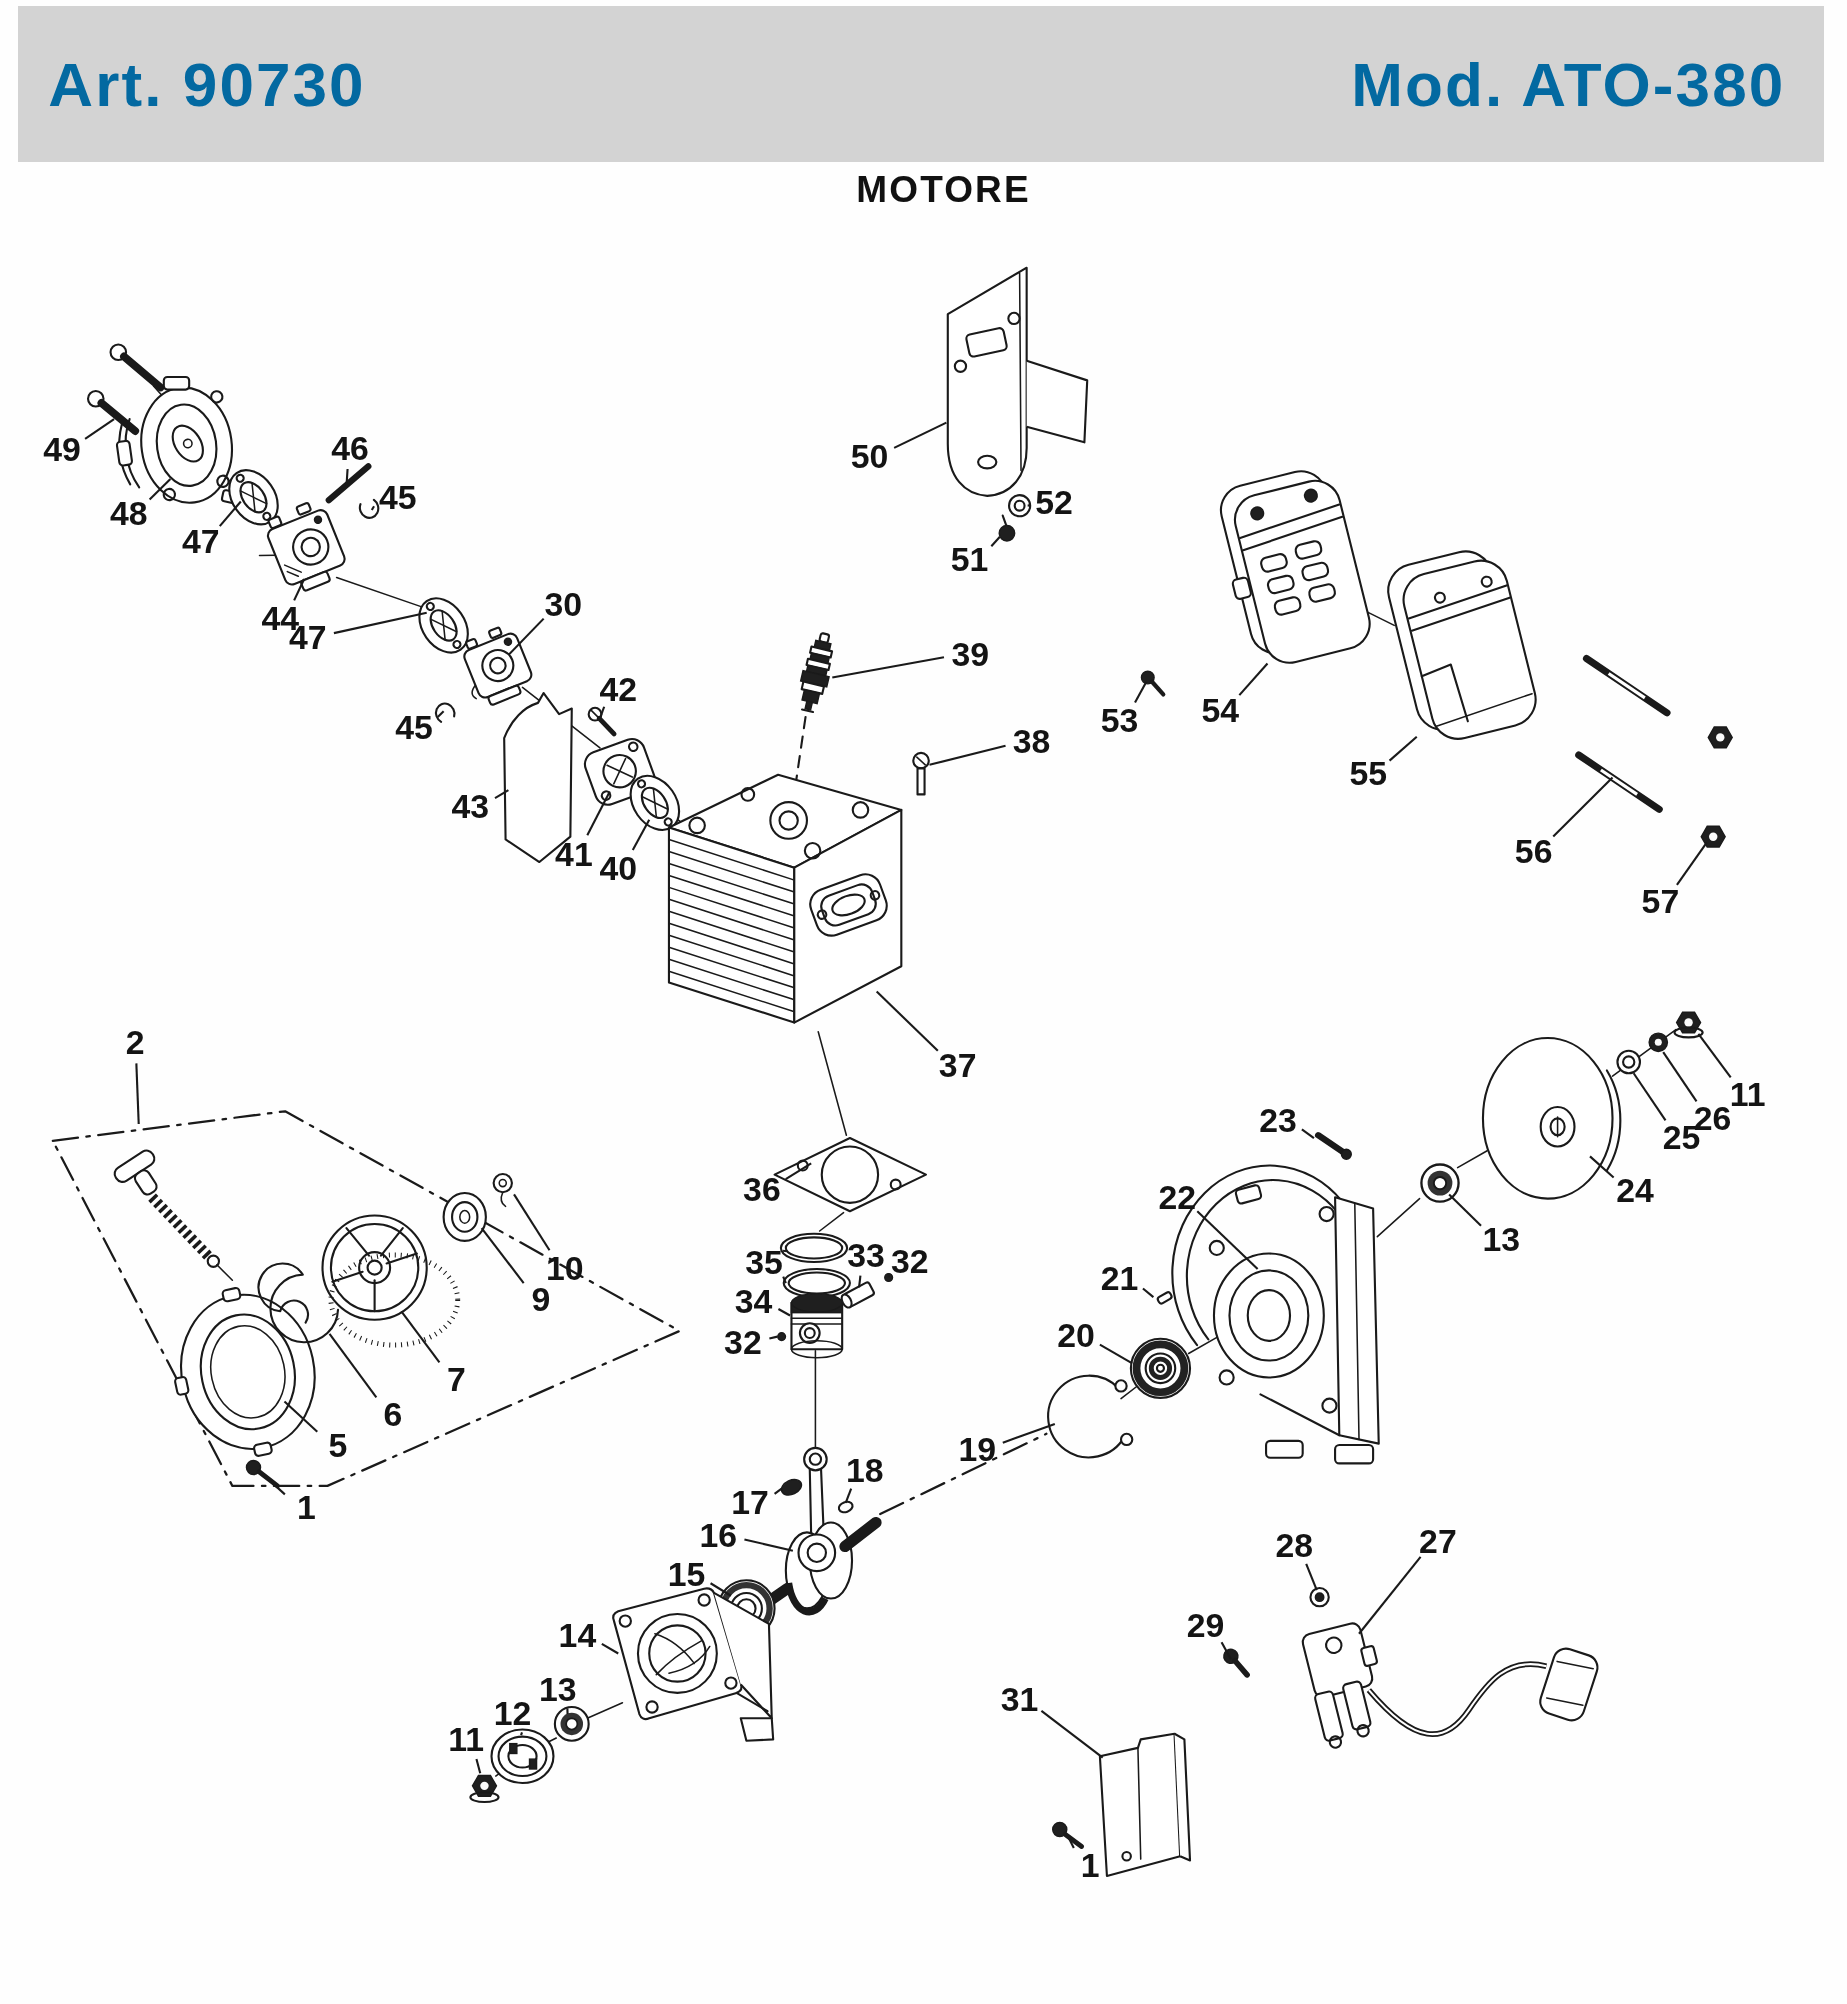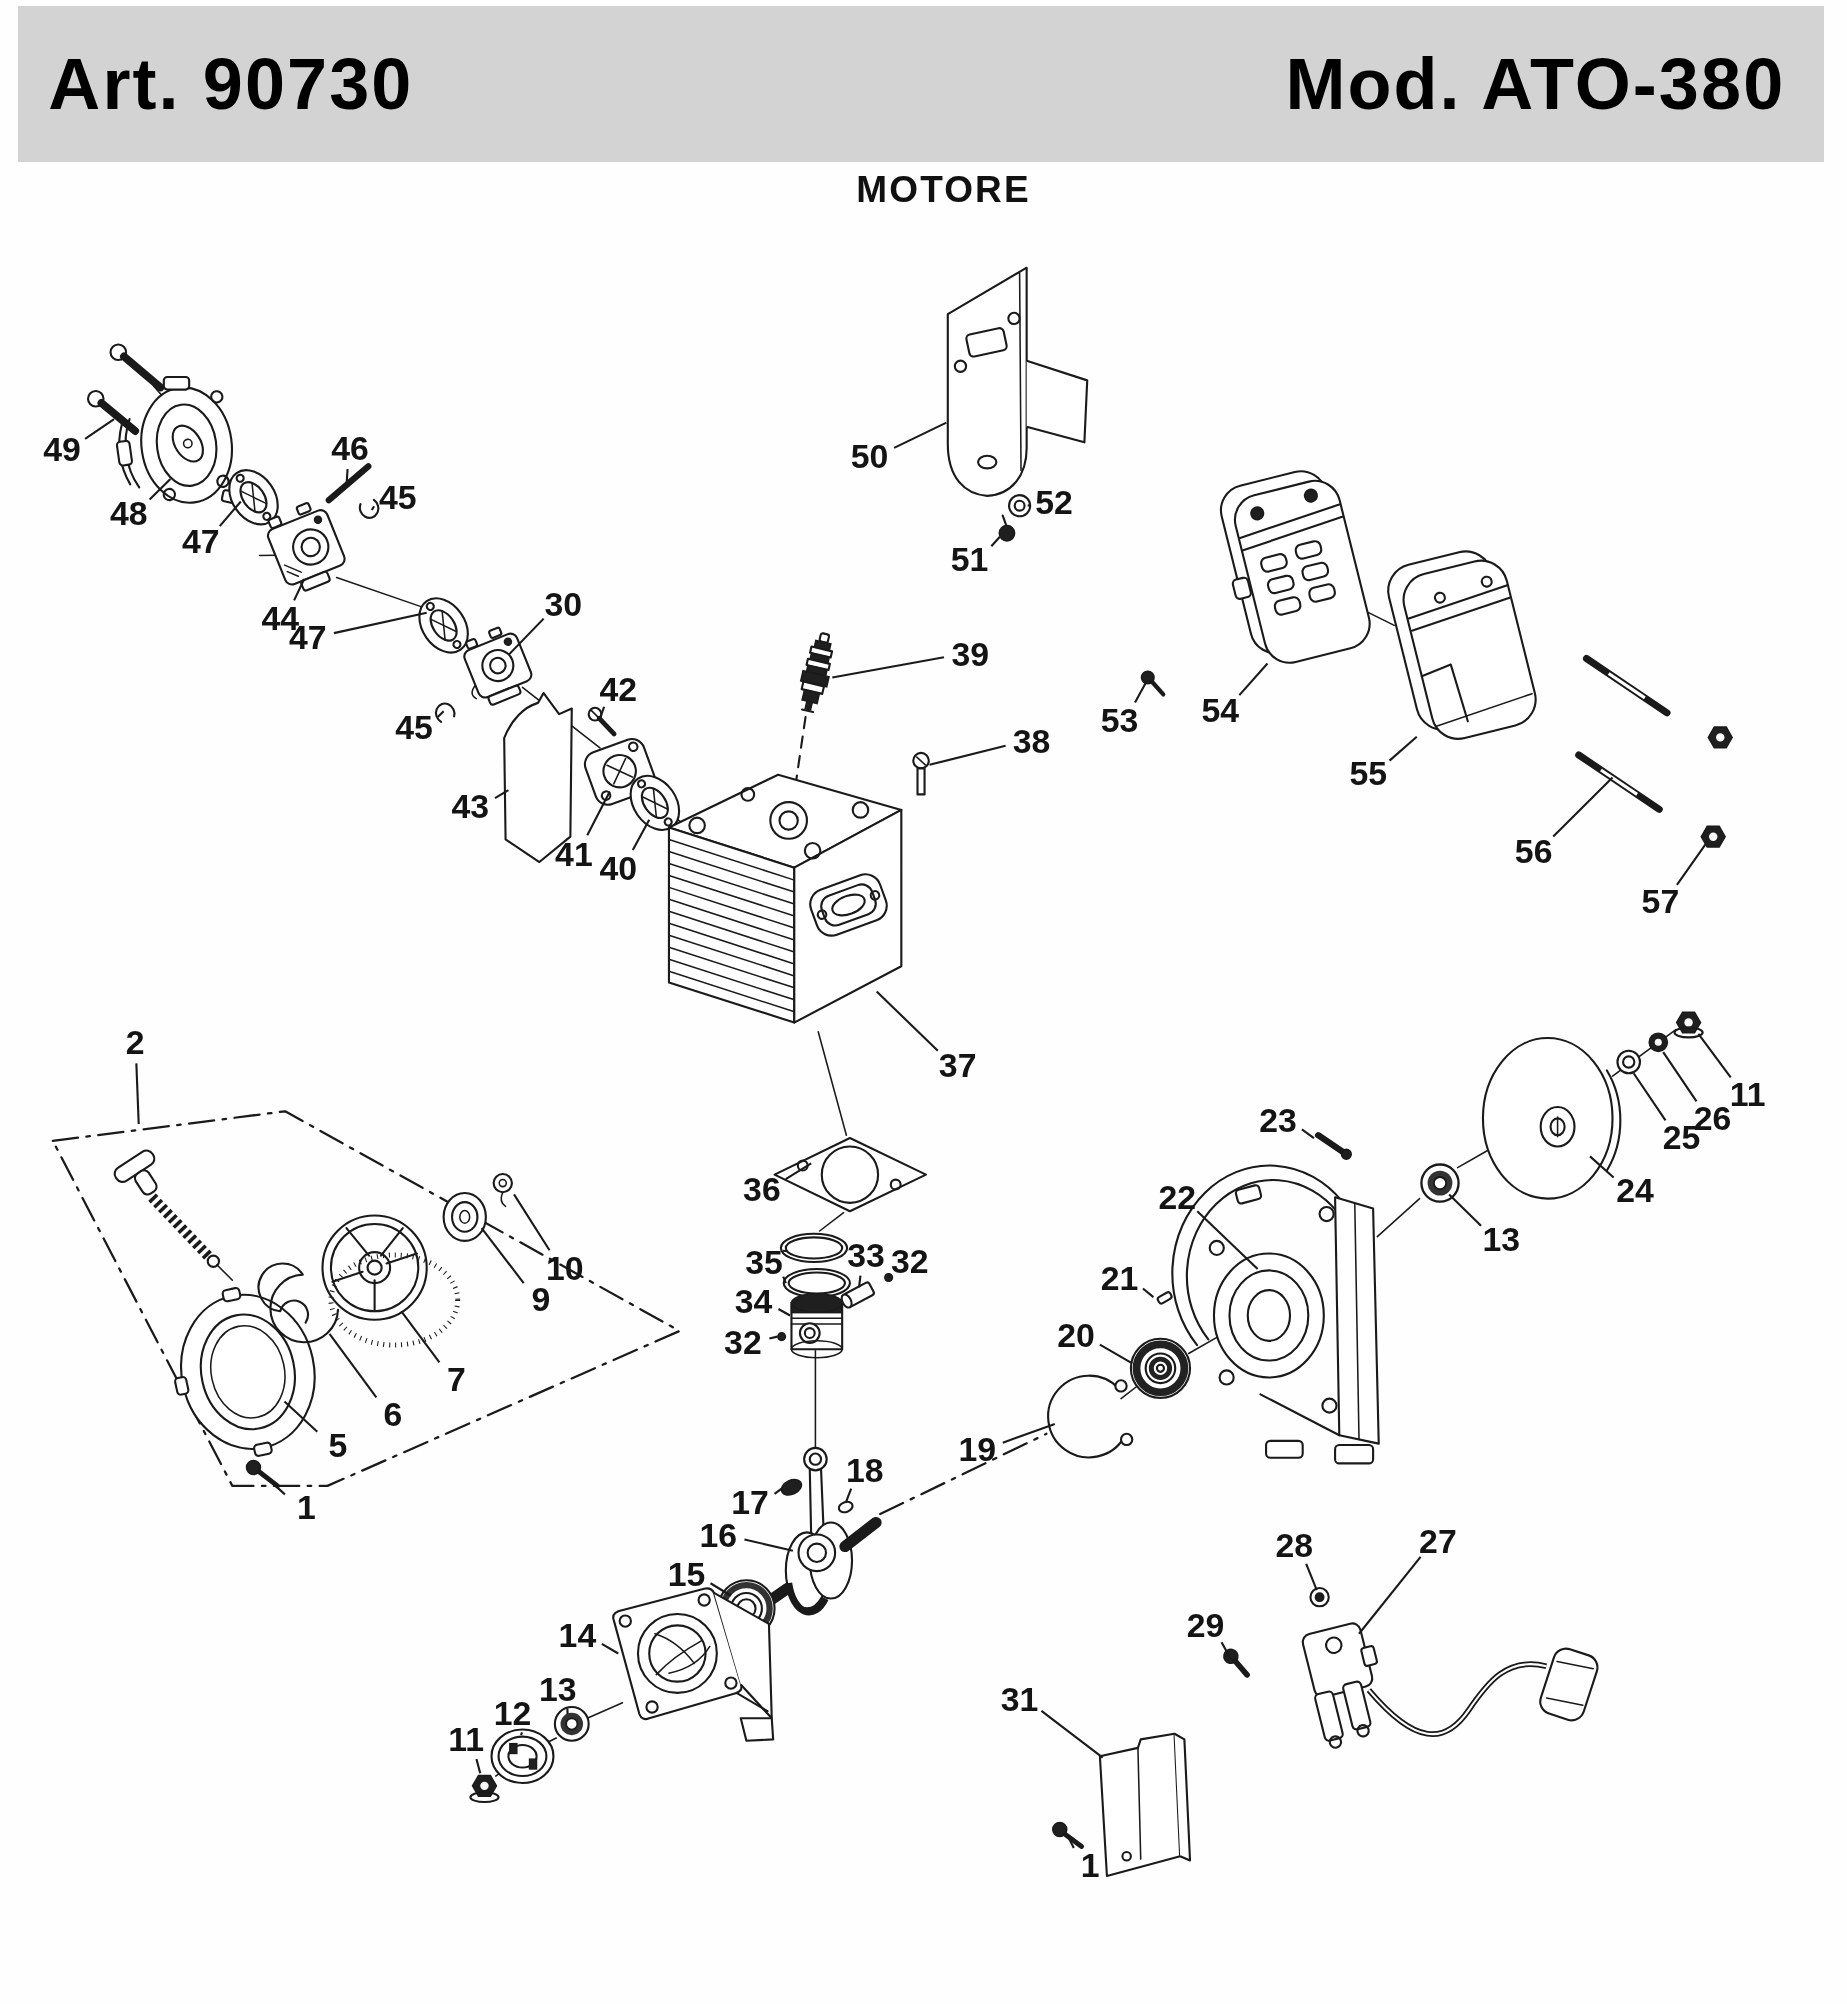--- a/index.html
+++ b/index.html
@@ -1,21 +1,21 @@
 <!DOCTYPE html>
 <html style="font-size:11.3px"><head>
 <meta charset="utf-8">
 <style>
   html,body{margin:0;padding:0;background:#ffffff;}
   .page{position:relative;width:1847px;height:2005px;background:#fefefe;overflow:hidden;
         font-family:"Liberation Sans", sans-serif;}
   .header-bar{position:absolute;left:18.3px;top:5.6px;width:1806px;height:156px;
               background:#d3d3d3;}
   .header-bar .h-item{position:absolute;top:50%;transform:translateY(-50%);
-              font-size:72px;font-weight:700;color:#000000;letter-spacing:2.1px;white-space:nowrap;}
+              font-size:62px;font-weight:700;color:#0369a1;letter-spacing:2.1px;white-space:nowrap;}
   .h-article{left:30px;}
   .h-product{left:50%;transform:translate(-50%,-50%) !important;}
   .h-model{right:39px;margin-left:7px;}
   .subtitle{position:absolute;left:0;top:169px;width:1887px;text-align:center;
             font-size:37px;font-weight:700;color:#111;letter-spacing:2.1px;}
   svg#diagram{position:absolute;left:0;top:0;width:1847px;height:2005px;}
   .ln{fill:none;stroke:#1a1a1a;stroke-width:3;stroke-linecap:round;stroke-linejoin:round;}
   .thin{stroke-width:2.2;}
   .fw{fill:#ffffff;stroke:#1a1a1a;stroke-width:3;stroke-linejoin:round;}
   .fd{fill:#1f1f1f;stroke:#1a1a1a;stroke-width:2;}

